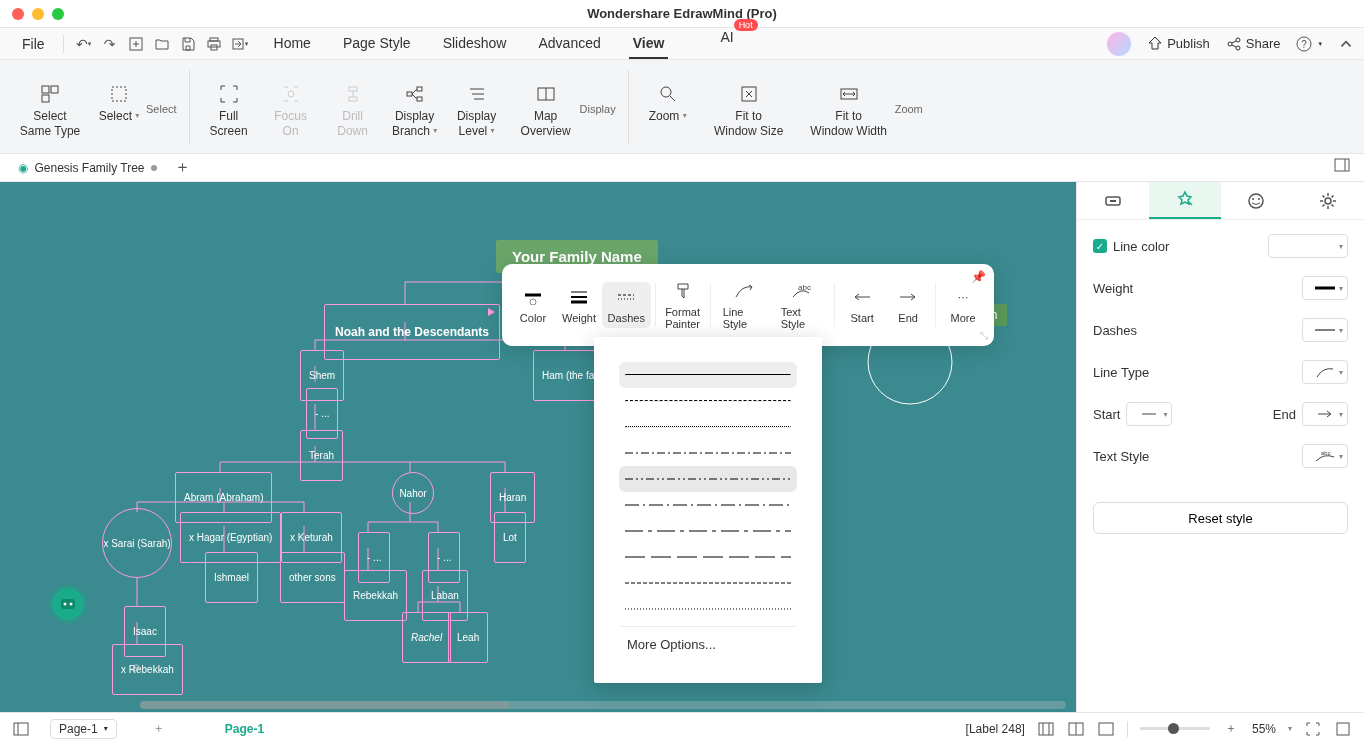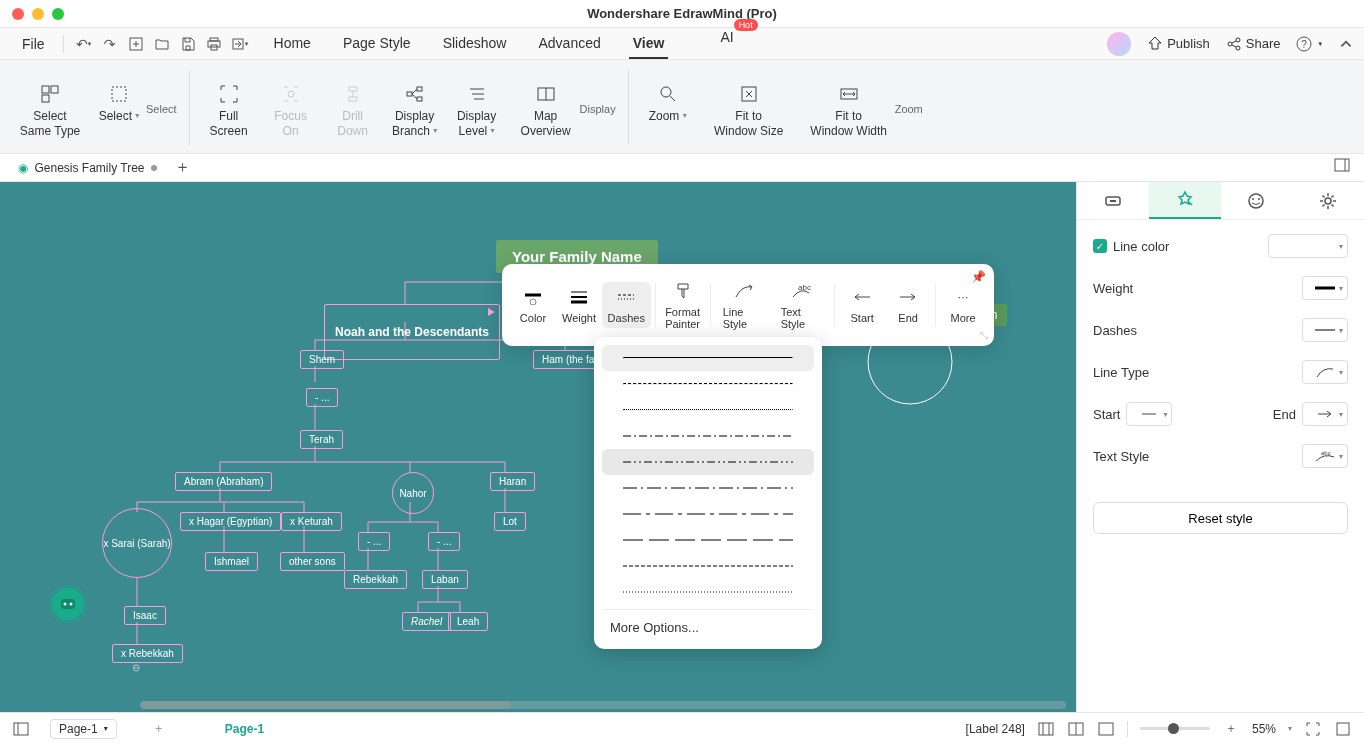--- a/index.html
+++ b/index.html
@@ -50,37 +50,37 @@
 .doc-tab { display: flex; align-items: center; gap: 6px; font-size: 12px; color: #333; padding: 0 10px; }
 .doc-tab .dot { width: 6px; height: 6px; border-radius: 50%; background: #999; }
 .doc-tab-icon { color: #1aab8a; }
 .add-tab { width: 20px; height: 20px; display:flex; align-items:center; justify-content:center; color:#555; margin-left: 6px; cursor:pointer; }
 .doc-right-icon { margin-left:auto; margin-right:10px; width:20px; height:20px; color:#555; }
 
 
 .canvas-wrap { position: absolute; top: 182px; left: 0; right: 307px; bottom: 32px; background: #3a8a8f; overflow: hidden; }
 
 
-.node { position: absolute; border: 1px solid #ff99dd; background: transparent; color: #fff; font-size: 10px; padding: 3px 8px; border-radius: 2px; white-space: nowrap; }
+.node { position: absolute; border: 1px solid #ff99dd; background: transparent; color: #fff; font-size: 10px; padding: 19px 8px; border-radius: 2px; white-space: nowrap; }
 .node.root { background: #6aa56a; border: none; font-size: 15px; font-weight: 600; padding: 8px 16px; color: #fff; }
 .node.major { border: 1px solid #ff99dd; font-size: 12px; font-weight: 600; padding: 20px 10px; }
 .node.green { background:#5a9b5a; border:none; font-size:12px; padding:4px 10px; }
 .node.circle { border: 1px solid #ff99dd; border-radius: 50%; width: 70px; height: 70px; display: flex; align-items: center; justify-content: center; text-align: center; font-size: 10px; }
 
 
 .float-toolbar { position: absolute; left: 502px; top: 264px; width: 492px; height: 82px; background: #fff; border-radius: 10px; box-shadow: 0 4px 20px rgba(0,0,0,0.15); display: flex; align-items: center; padding: 0 8px; z-index: 20; }
 .ft-item { display: flex; flex-direction: column; align-items: center; padding: 4px 8px; gap: 4px; font-size: 11px; color: #333; cursor:pointer; min-width:46px; }
 .ft-item.active { background: #eee; border-radius: 6px; }
 .ft-sep { width: 1px; height: 44px; background: #eee; margin: 0 4px; }
 .ft-icon { width: 22px; height: 22px; display:flex; align-items:center; justify-content:center; color:#444; }
 .ft-pin { position:absolute; top:6px; right:8px; color:#bbb; font-size:12px; }
 .ft-resize { position:absolute; bottom:4px; right:6px; color:#bbb; font-size:10px; }
 
 
-.dashes-dropdown { position: absolute; left: 594px; top: 337px; width: 228px; background: #fff; border-radius: 10px; box-shadow: 0 4px 20px rgba(0,0,0,0.2); padding: 8px; z-index: 21; }
+.dashes-dropdown { position: absolute; left: 594px; top: 337px; width: 228px; background: #fff; border-radius: 2px; box-shadow: 0 4px 20px rgba(0,0,0,0.2); padding: 25px; z-index: 21; }
 .dash-row { height: 26px; display:flex; align-items:center; justify-content:center; border-radius:6px; cursor:pointer; padding: 0 6px; }
 .dash-row.selected { background: #eee; }
 .dash-row.hover { background: #e8e8e8; }
 .dash-line { width: 170px; height: 0; border-top-width: 1px; border-top-color: #000; }
 .dashes-more { padding: 10px 8px 6px 8px; font-size: 13px; color: #333; border-top: 1px solid #eee; margin-top:4px; cursor:pointer; }
 
 
 .right-panel { position: absolute; top: 182px; right: 0; width: 288px; bottom: 32px; background: #fff; border-left: 1px solid #e5e5e5; }
 .rp-tabs { height: 38px; display: flex; border-bottom: 1px solid #eee; }
 .rp-tab { flex: 1; display:flex; align-items:center; justify-content:center; cursor:pointer; color:#555; }

